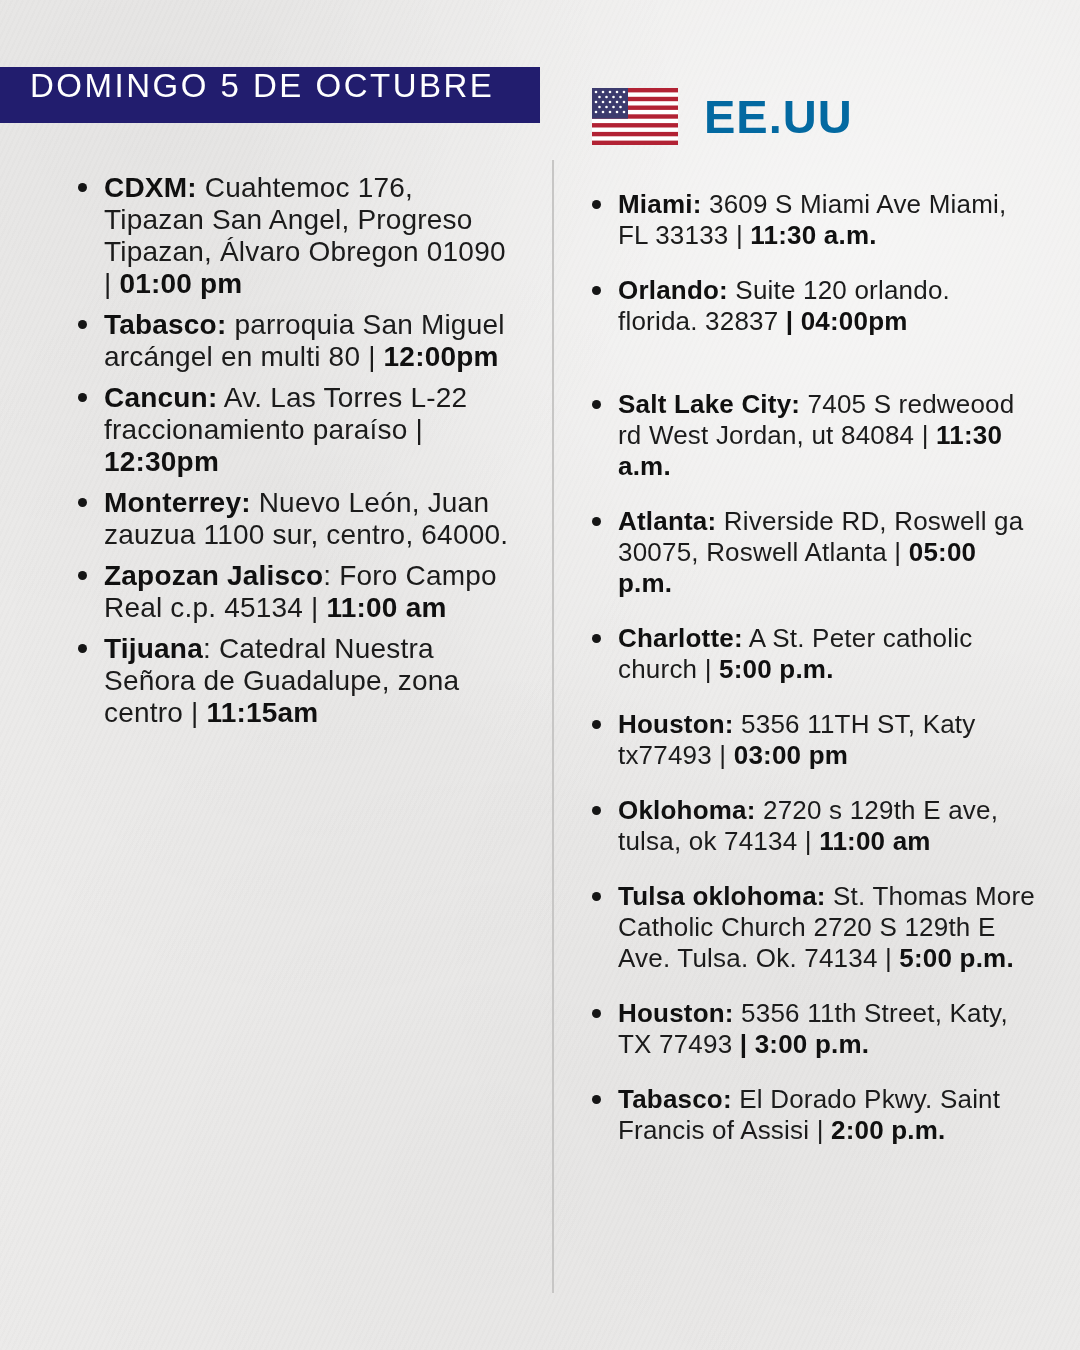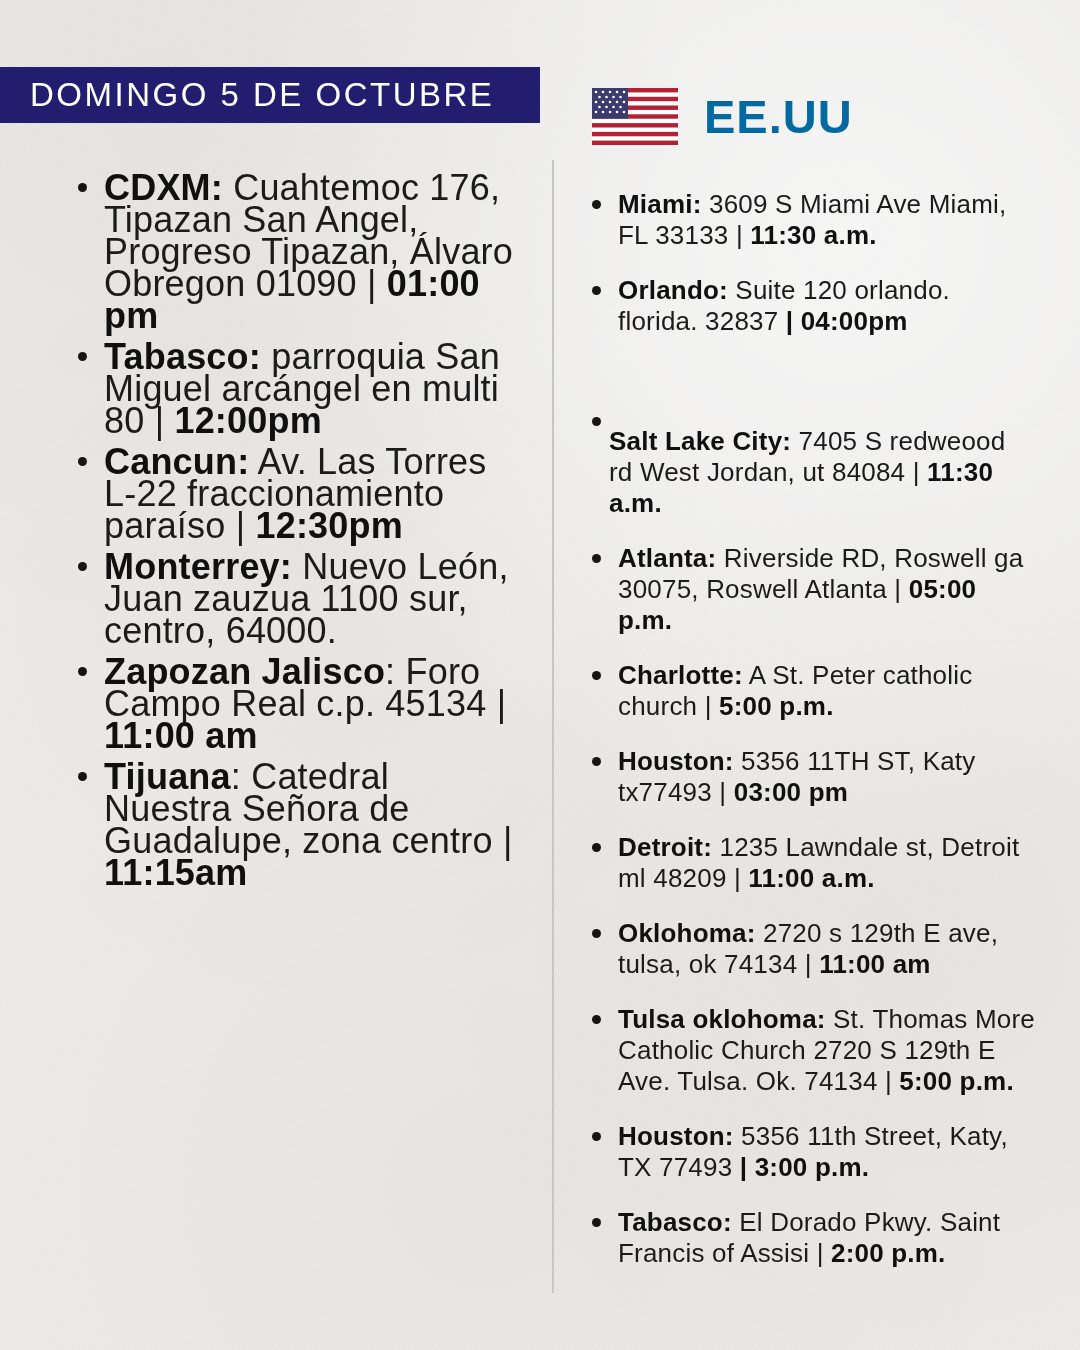--- a/index.html
+++ b/index.html
@@ -11,21 +11,21 @@
       radial-gradient(circle at 15% 8%, rgba(0,0,0,0.030), transparent 35%),
       radial-gradient(circle at 78% 18%, rgba(255,255,255,0.55), transparent 45%),
       radial-gradient(circle at 30% 45%, rgba(0,0,0,0.025), transparent 40%),
       radial-gradient(circle at 85% 70%, rgba(0,0,0,0.028), transparent 38%),
       radial-gradient(circle at 45% 88%, rgba(0,0,0,0.022), transparent 42%),
       repeating-linear-gradient(115deg, rgba(0,0,0,0.012) 0 2px, rgba(255,255,255,0.012) 2px 5px);
     color:#1b1b1b;
   }
   .date-banner{
     position:absolute;left:0;top:67px;width:540px;height:56px;
-    background:#221d6e;display:flex;align-items:center;
+    background:#221d6e;display:flex;align-items:flex-start;
     padding-left:30px;box-sizing:border-box;
   }
   .date-banner span{
     color:#ffffff;font-size:33px;font-weight:400;letter-spacing:2.5px;white-space:nowrap;
   }
   .divider{
     position:absolute;left:552px;top:160px;width:2px;height:1133px;
     background:#c7c6c5;
   }
   .col{position:absolute;}
@@ -34,26 +34,26 @@
   .col-header{display:flex;align-items:center;gap:28px;margin-bottom:28px;}
   .col-us .col-header{margin-bottom:44px;gap:26px;}
   .flag{display:inline-block;line-height:0;flex:0 0 auto;}
   .col-title{
     margin:0;color:#0369a1;font-weight:700;letter-spacing:1px;
   }
   .col-mx .col-title{font-size:46px;}
   .col-us .col-title{font-size:47px;}
   ul.event-list{list-style:none;margin:0;padding:0;}
   ul.event-list li{display:flex;align-items:flex-start;}
-  .col-mx li{font-size:36px;line-height:32px;}
+  .col-mx li{font-size:28px;line-height:32px;}
   .col-us li{font-size:26px;line-height:31px;}
   .col-mx li + li{margin-top:9px;}
   .col-us li + li{margin-top:24px;}
   
-  .col-us li:nth-child(3){margin-top:69px;flex-direction:column;}
+  .col-us li:nth-child(3){margin-top:52px;}
   .bullet{
     flex:0 0 auto;width:9px;height:9px;border-radius:50%;background:#151515;
     margin-top:11px;
   }
   .event-text{flex:1 1 auto;padding-left:17px;letter-spacing:0.2px;}
   .event-text b{font-weight:700;color:#101010;}
 </style>
 </head>
 <body>
 
@@ -156,24 +156,20 @@
       <li>
         <span class="bullet"></span>
         <span class="event-text"><b>Charlotte:</b> A St. Peter catholic church | <b>5:00 p.m.</b></span>
       </li>
       <li>
         <span class="bullet"></span>
         <span class="event-text"><b>Houston:</b> 5356 11TH ST, Katy tx77493 | <b>03:00 pm</b></span>
       </li>
       <li>
         <span class="bullet"></span>
-        <span class="event-text"><b>Detroit:</b> 1235 Lawndale st, Detroit ml 48209 | <b>11:00 a.m.</b></span>
-      </li>
-      <li>
-        <span class="bullet"></span>
         <span class="event-text"><b>Oklohoma:</b> 2720 s 129th E ave, tulsa, ok 74134 | <b>11:00 am</b></span>
       </li>
       <li>
         <span class="bullet"></span>
         <span class="event-text"><b>Tulsa oklohoma:</b> St. Thomas More Catholic Church 2720 S 129th E Ave. Tulsa. Ok. 74134 | <b>5:00 p.m.</b></span>
       </li>
       <li>
         <span class="bullet"></span>
         <span class="event-text"><b>Houston:</b> 5356 11th Street, Katy, TX 77493 <b>| 3:00 p.m.</b></span>
       </li>

